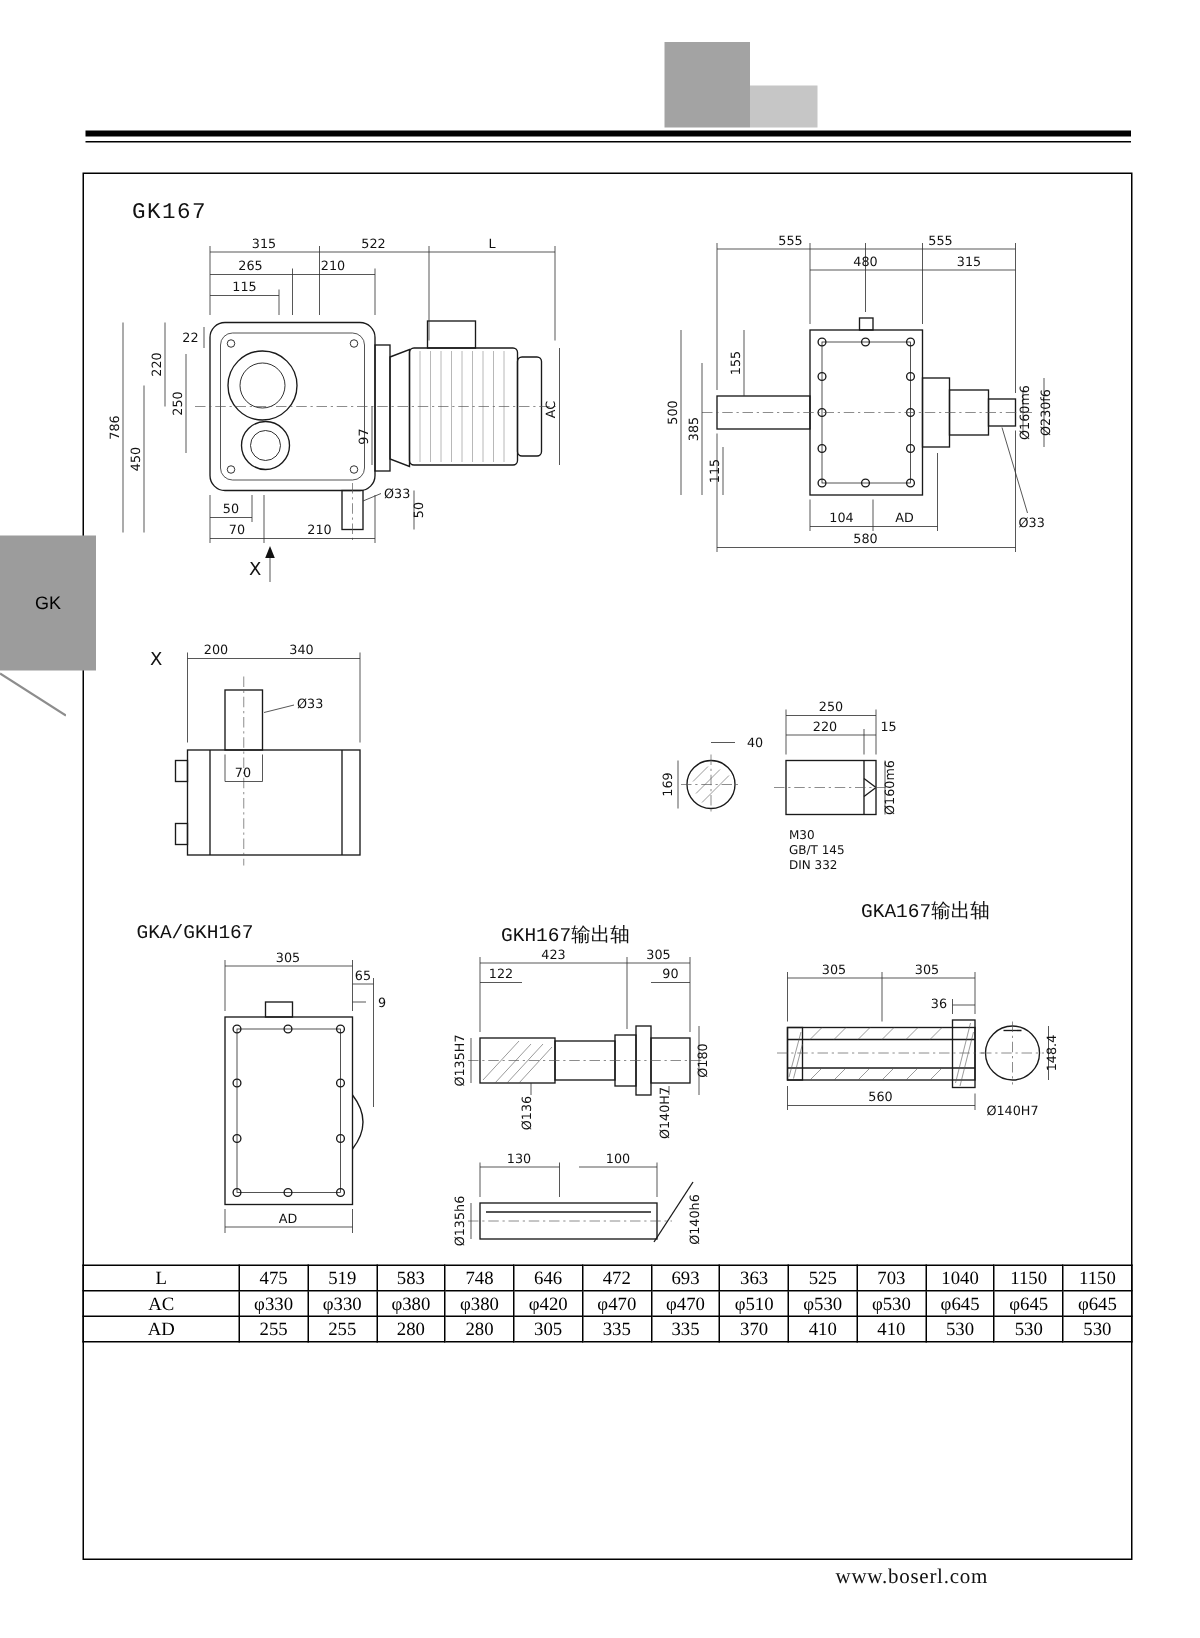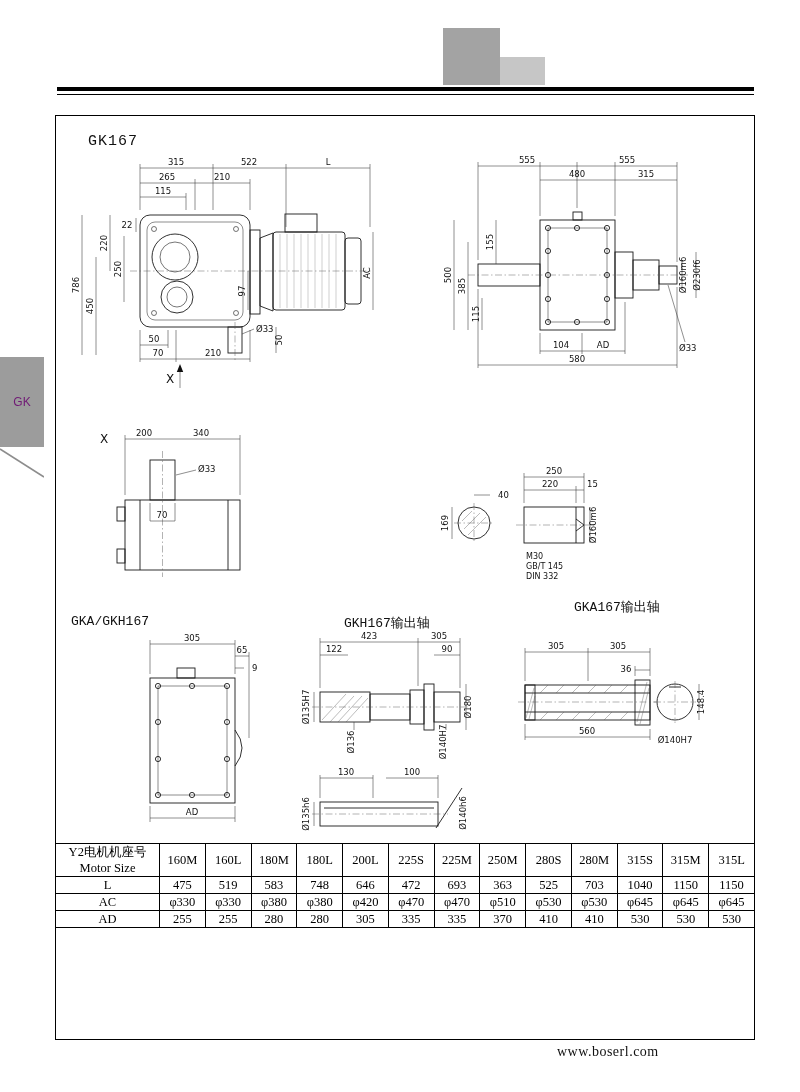--- a/index.html
+++ b/index.html
@@ -6,34 +6,34 @@
   html,body{background:#fff}
   .page{position:relative;width:800px;height:1092px;background:#fff;overflow:hidden;
         font-family:"DejaVu Sans",sans-serif;color:#111}
   .rule-thick{position:absolute;left:57px;top:87px;width:697px;height:4px;background:#000}
   .rule-thin{position:absolute;left:57px;top:94px;width:697px;height:1px;background:#000}
   .content-box{position:absolute;left:55px;top:115px;width:700px;height:925px;border:1px solid #000}
   .logo-block1{position:absolute;left:443px;top:28px;width:57px;height:57px;background:#a3a3a3}
   .logo-block2{position:absolute;left:500px;top:57px;width:45px;height:28px;background:#c6c6c6}
   .main-title{position:absolute;left:88px;top:133px;font:15px "Liberation Mono",monospace;letter-spacing:1px}
   .sec-title{position:absolute;font:13px "Liberation Mono",monospace;white-space:nowrap}
-  .t-gka{left:71px;top:614px}
-  .t-gkh{left:344px;top:614px}
+  .t-gka{left:91px;top:614px}
+  .t-gkh{left:334px;top:614px}
   .t-gkas{left:574px;top:598px}
   .drawing{position:absolute}
   svg .geo{stroke:#1a1a1a;fill:none;stroke-width:.9}
   svg .thin{stroke:#333;fill:none;stroke-width:.55}
   svg .hatch{stroke:#555;fill:none;stroke-width:.4}
   svg .cl{stroke:#555;fill:none;stroke-width:.45;stroke-dasharray:7 2.5 1.5 2.5}
   svg .fin{stroke:#777;fill:none;stroke-width:.35}
   .dim{font:8.5px "DejaVu Sans",sans-serif;fill:#111}
   .dimbig{font:12px "DejaVu Sans",sans-serif;fill:#111}
   .note{font:8px "DejaVu Sans",sans-serif;fill:#111}
-  .side-tab{position:absolute;left:0;top:357px;width:44px;height:90px;background:#9c9c9c;
-            color:#701a75;display:flex;align-items:center;justify-content:center;
+  .side-tab{position:absolute;left:0;top:357px;width:64px;height:90px;background:#9c9c9c;
+            color:#000000;display:flex;align-items:center;justify-content:center;
             font:12px "Liberation Sans",sans-serif}
   .side-diag{position:absolute;left:0;top:447px}
   .footer{position:absolute;left:557px;top:1044px;font:14px "Liberation Serif",serif;letter-spacing:.5px}
   .spec-table{position:absolute;left:55px;top:843px;width:700px;border-collapse:collapse;
               table-layout:fixed;font-family:"Liberation Serif",serif;font-size:12.5px;color:#000}
   .spec-table th,.spec-table td{border:1px solid #000;text-align:center;vertical-align:middle;
               padding:0;height:17px;font-weight:normal;overflow:hidden;white-space:nowrap}
   .spec-table col.first{width:104px}
   .spec-table .hd div{line-height:16px}
 </style>
@@ -435,39 +435,20 @@
         <col>
         <col>
         <col>
         <col>
         <col>
         <col>
         <col>
         <col>
     </colgroup>
     <tbody>
-        <tr>
-      <th class="hd">
-        <div>Y2电机机座号</div>
-        <div>Motor Size</div>
-      </th>
-      <th>160M</th>
-      <th>160L</th>
-      <th>180M</th>
-      <th>180L</th>
-      <th>200L</th>
-      <th>225S</th>
-      <th>225M</th>
-      <th>250M</th>
-      <th>280S</th>
-      <th>280M</th>
-      <th>315S</th>
-      <th>315M</th>
-      <th>315L</th>
-    </tr>
     <tr>
       <td>L</td>
       <td>475</td>
       <td>519</td>
       <td>583</td>
       <td>748</td>
       <td>646</td>
       <td>472</td>
       <td>693</td>
       <td>363</td>

